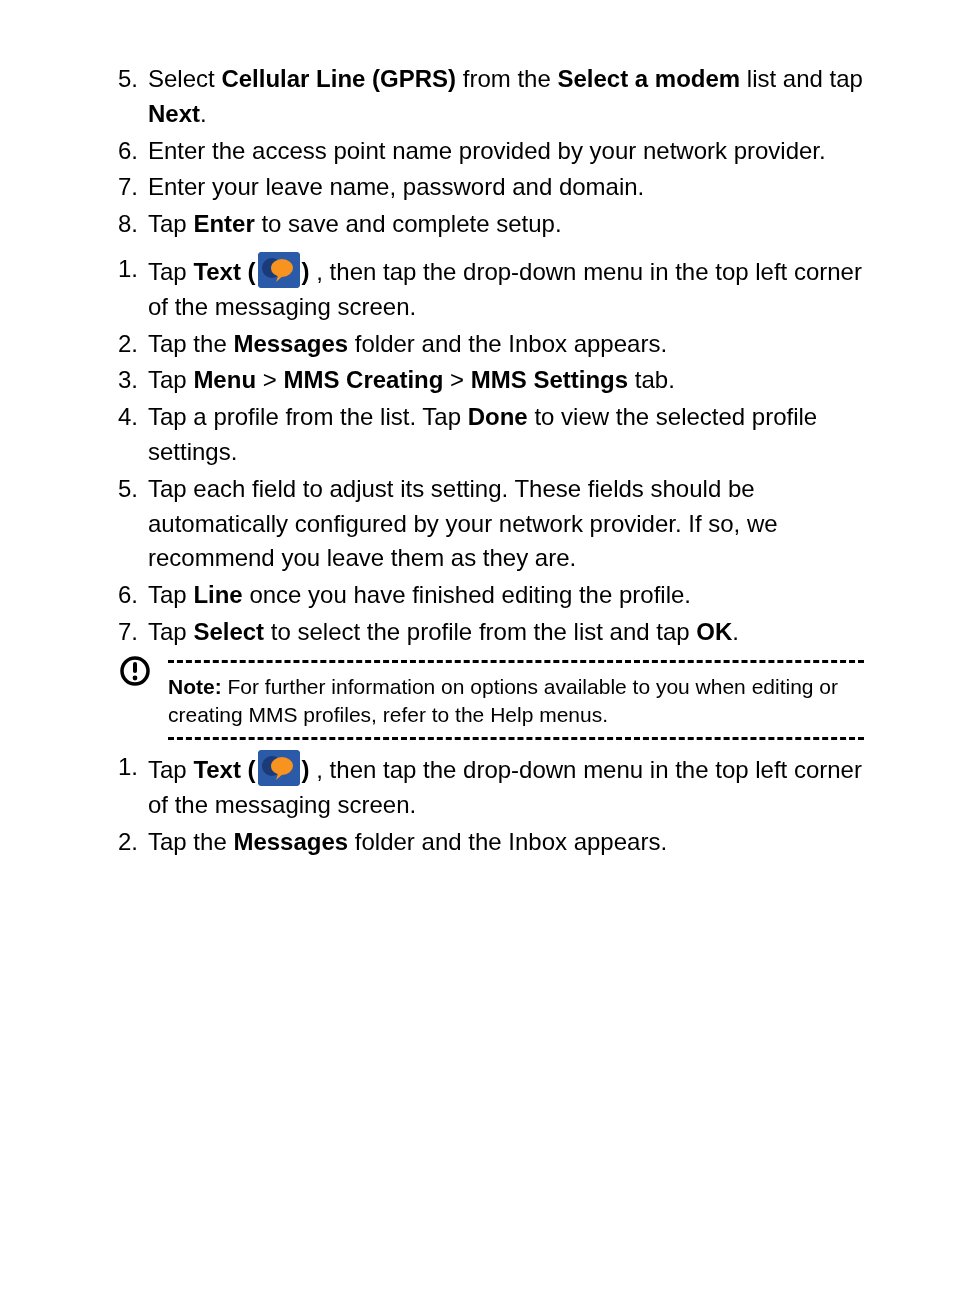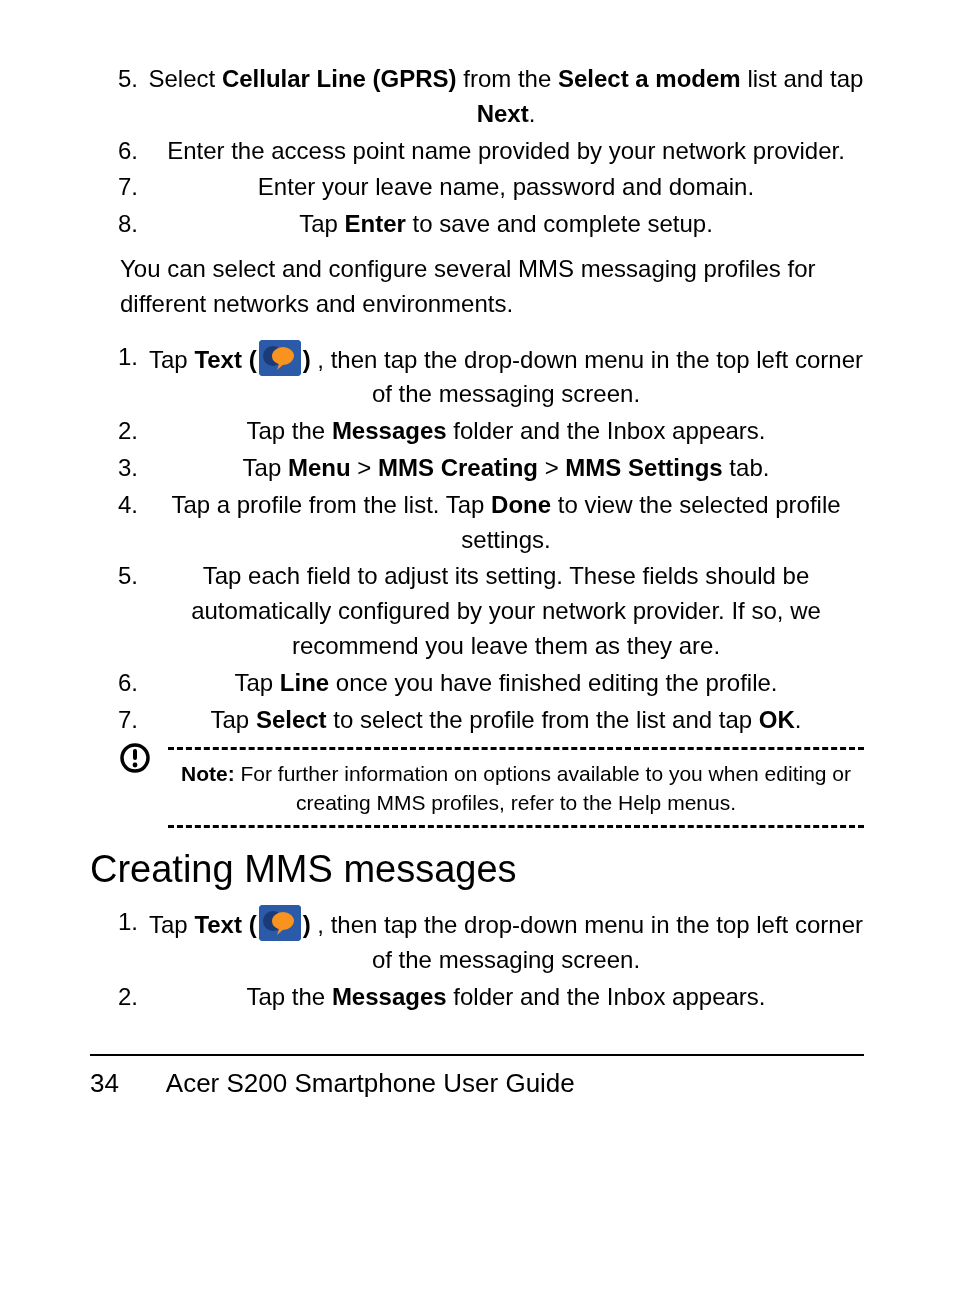--- a/index.html
+++ b/index.html
@@ -27,21 +27,20 @@
     margin: 2px 0;
   }
   ol.numbered > li .num {
     width: 48px;
     text-align: right;
     padding-right: 10px;
     flex: 0 0 auto;
   }
   ol.numbered > li .txt {
     flex: 1 1 auto;
-    text-align: center;
   }
   h2 {
     font-size: 38px;
     font-weight: normal;
     margin: 20px 0 14px 0;
   }
   p.intro {
     font-size: 24px;
     line-height: 1.45;
     margin: 0 0 18px 30px;
@@ -54,21 +53,20 @@
     vertical-align: -8px;
     background: #2a5aa8;
     border-radius: 4px;
     position: relative;
     margin: 0 2px;
   }
   .icon-text svg { position:absolute; top:0; left:0; }
   .note-box {
     margin: 10px 0 10px 28px;
     position: relative;
-    text-align: center;
   }
   .note-icon {
     position: absolute;
     left: 0;
     top: -6px;
   }
   .note-content {
     margin-left: 50px;
     border-top: 3px dashed #000;
     border-bottom: 3px dashed #000;
@@ -105,21 +103,20 @@
         <span class="num">7.</span>
         <span class="txt">Enter your leave name, password and domain.</span>
       </li>
       <li>
         <span class="num">8.</span>
         <span class="txt">Tap <b>Enter</b> to save and complete setup.</span>
       </li>
     </ol>
 
 
-  <p class="intro">You can select and configure several MMS messaging profiles for different networks and environments.</p>
 
   <ol class="numbered">
       <li>
         <span class="num">1.</span>
         <span class="txt">Tap <b>Text (</b><span class="icon-text"><svg width="42" height="36" viewBox="0 0 42 36">
               <rect width="42" height="36" rx="4" fill="#2a5aa8"></rect>
               <circle cx="14" cy="16" r="10" fill="#1a3a78"></circle>
               <ellipse cx="24" cy="16" rx="11" ry="9" fill="#f7931e"></ellipse>
               <path d="M20 24 L18 30 L26 23 Z" fill="#f7931e"></path>
             </svg></span><b>)</b> , then tap the drop-down menu in the top left corner of the messaging screen.</span>
@@ -154,36 +151,31 @@
     <span class="note-icon">
       <svg width="34" height="34" viewBox="0 0 34 34">
         <circle cx="17" cy="17" r="13" fill="none" stroke="#000" stroke-width="3.5"></circle>
         <rect x="15" y="8" width="4" height="11" rx="2" fill="#000"></rect>
         <circle cx="17" cy="24" r="2.4" fill="#000"></circle>
       </svg>
     </span>
     <div class="note-content"><b>Note:</b> For further information on options available to you when editing or creating MMS profiles, refer to the Help menus.</div>
   </div>
 
-  <h2>Creating MMS messages</h2>
 
   <ol class="numbered">
       <li>
         <span class="num">1.</span>
         <span class="txt">Tap <b>Text (</b><span class="icon-text"><svg width="42" height="36" viewBox="0 0 42 36">
               <rect width="42" height="36" rx="4" fill="#2a5aa8"></rect>
               <circle cx="14" cy="16" r="10" fill="#1a3a78"></circle>
               <ellipse cx="24" cy="16" rx="11" ry="9" fill="#f7931e"></ellipse>
               <path d="M20 24 L18 30 L26 23 Z" fill="#f7931e"></path>
             </svg></span><b>)</b> , then tap the drop-down menu in the top left corner of the messaging screen.</span>
       </li>
       <li>
         <span class="num">2.</span>
         <span class="txt">Tap the <b>Messages</b> folder and the Inbox appears.</span>
       </li>
     </ol>
 
-  <div class="footer">
-    <span class="pg">34</span>
-    <span>Acer S200 Smartphone User Guide</span>
-  </div>
 
 </div>
 
 </body></html>

